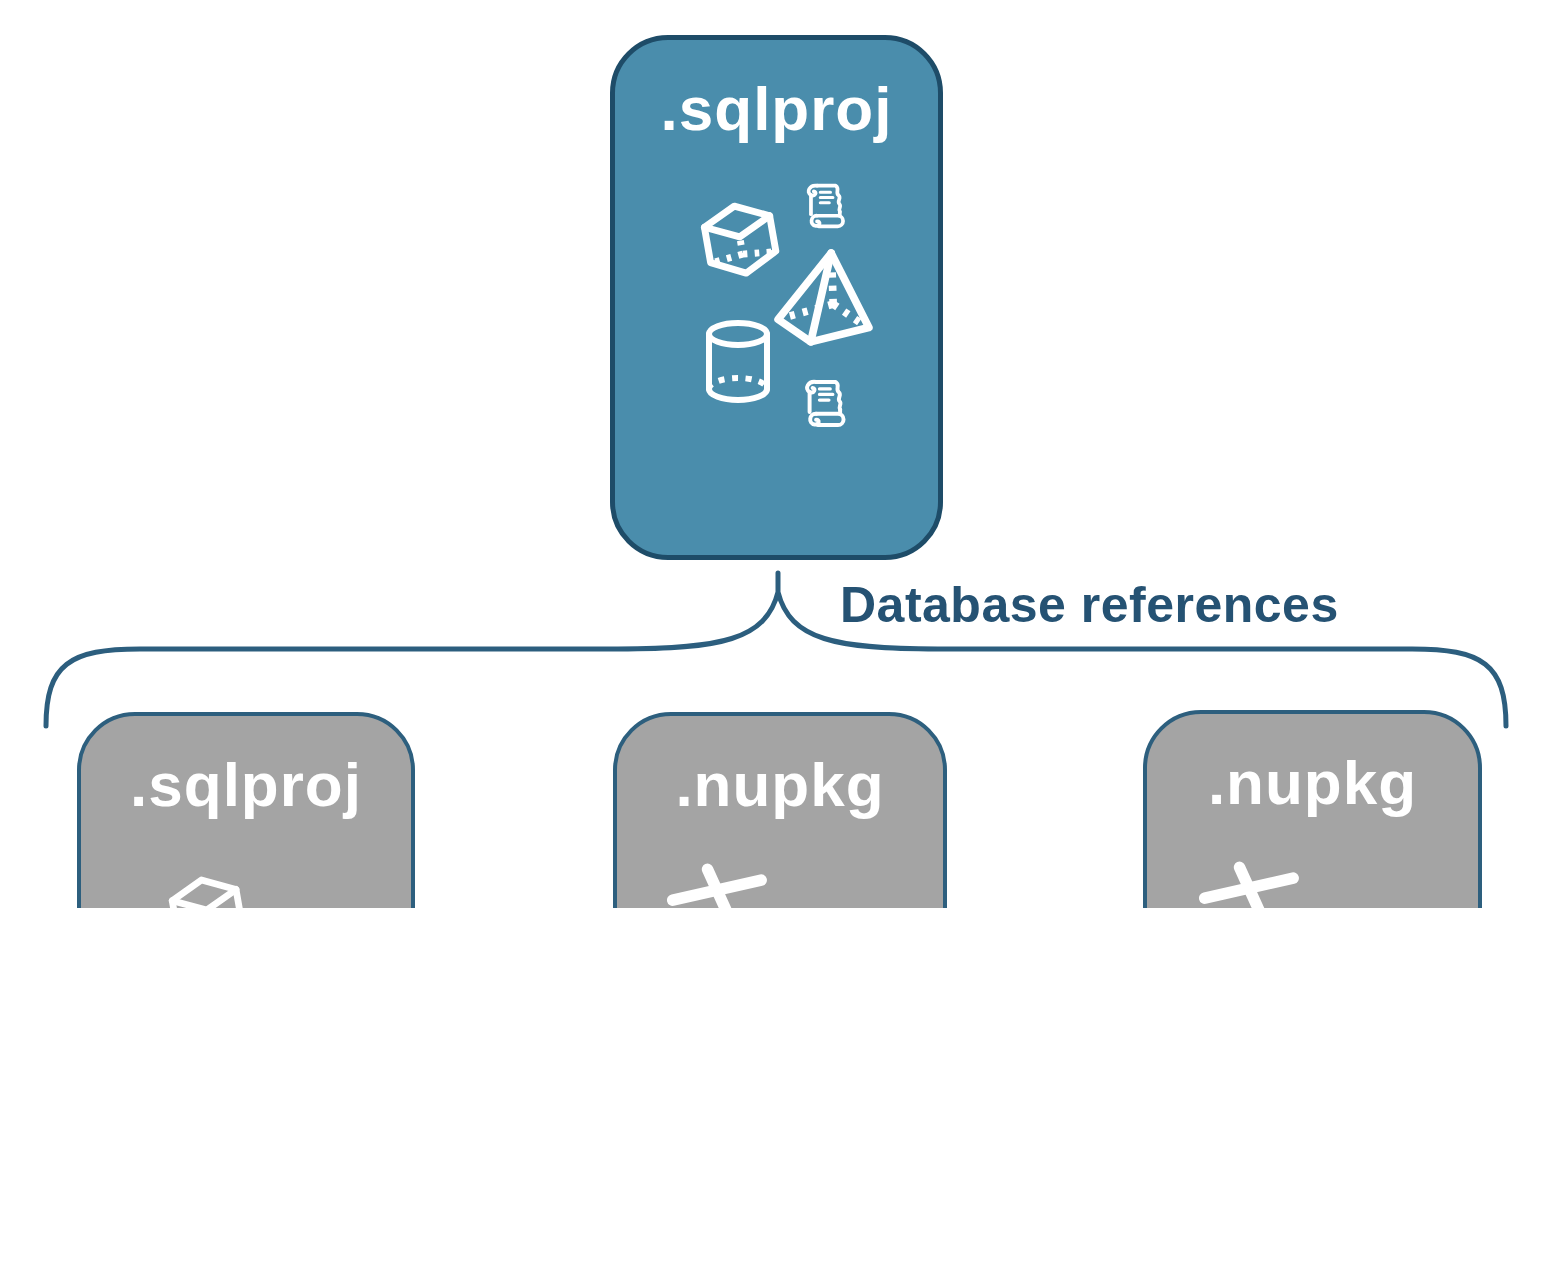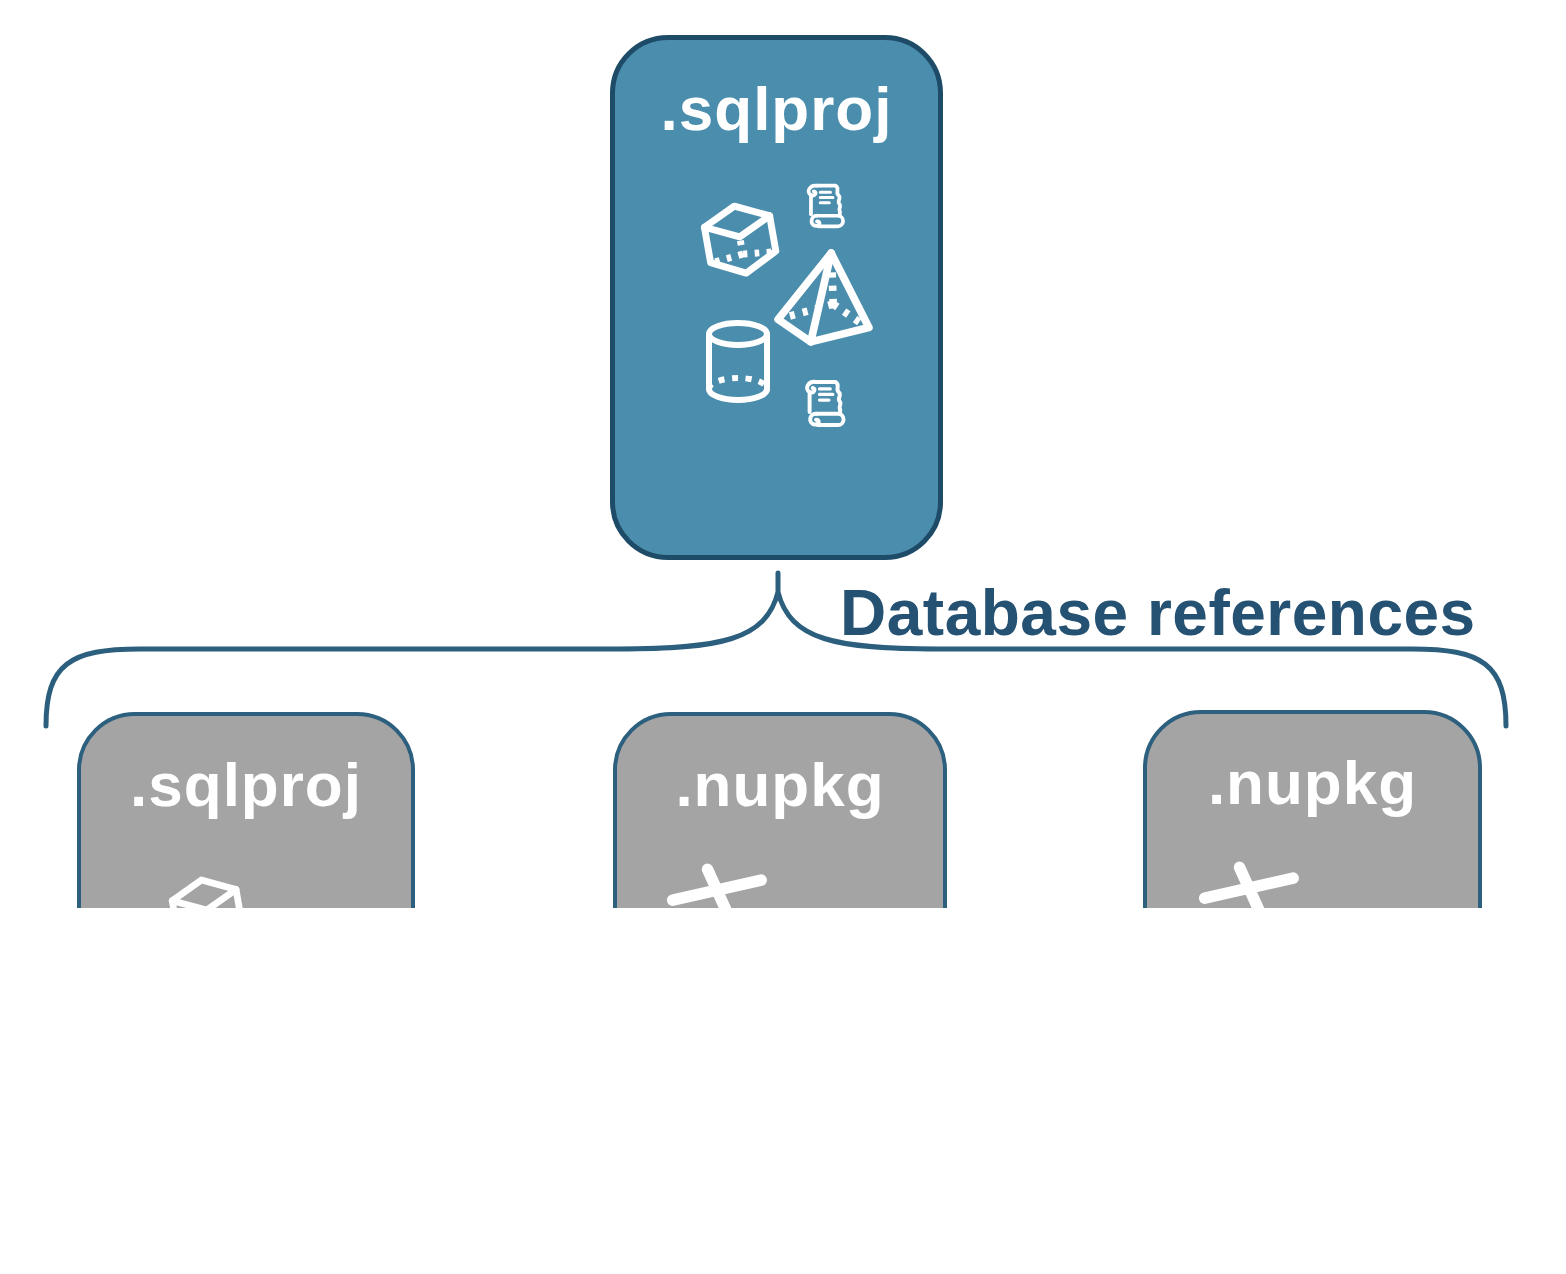--- a/index.html
+++ b/index.html
@@ -34,21 +34,21 @@
     text-align:center;
     font-size:62px;font-weight:bold;line-height:1;
     color:#fff;letter-spacing:1px;
   }
 
   .icon{position:absolute;}
   .icon svg{display:block;overflow:visible;}
 
   .ref-label{
     position:absolute;left:840px;top:578px;width:480px;
-    font-size:64px;font-weight:bold;line-height:1.1;
+    font-size:50px;font-weight:bold;line-height:1.1;
     color:var(--accent-text);letter-spacing:0.5px;white-space:nowrap;
   }
 
   .brace-svg{position:absolute;left:0;top:0;overflow:visible;}
 </style>
 </head>
 <body>
 
 <div class="canvas">
 

